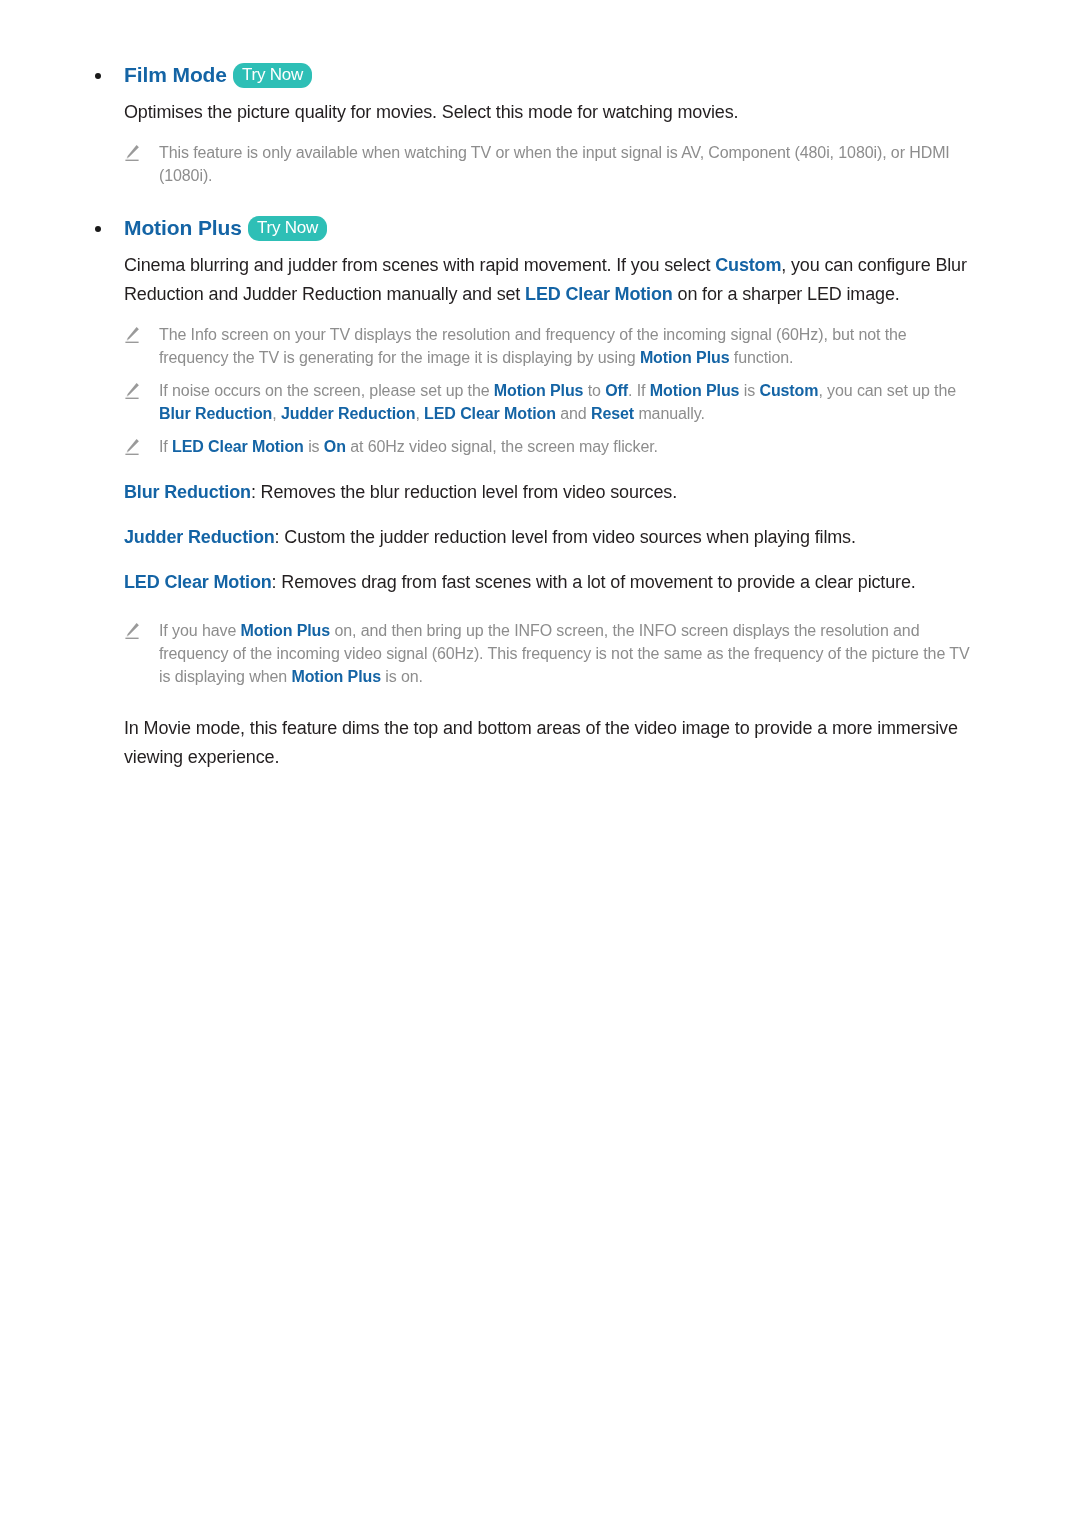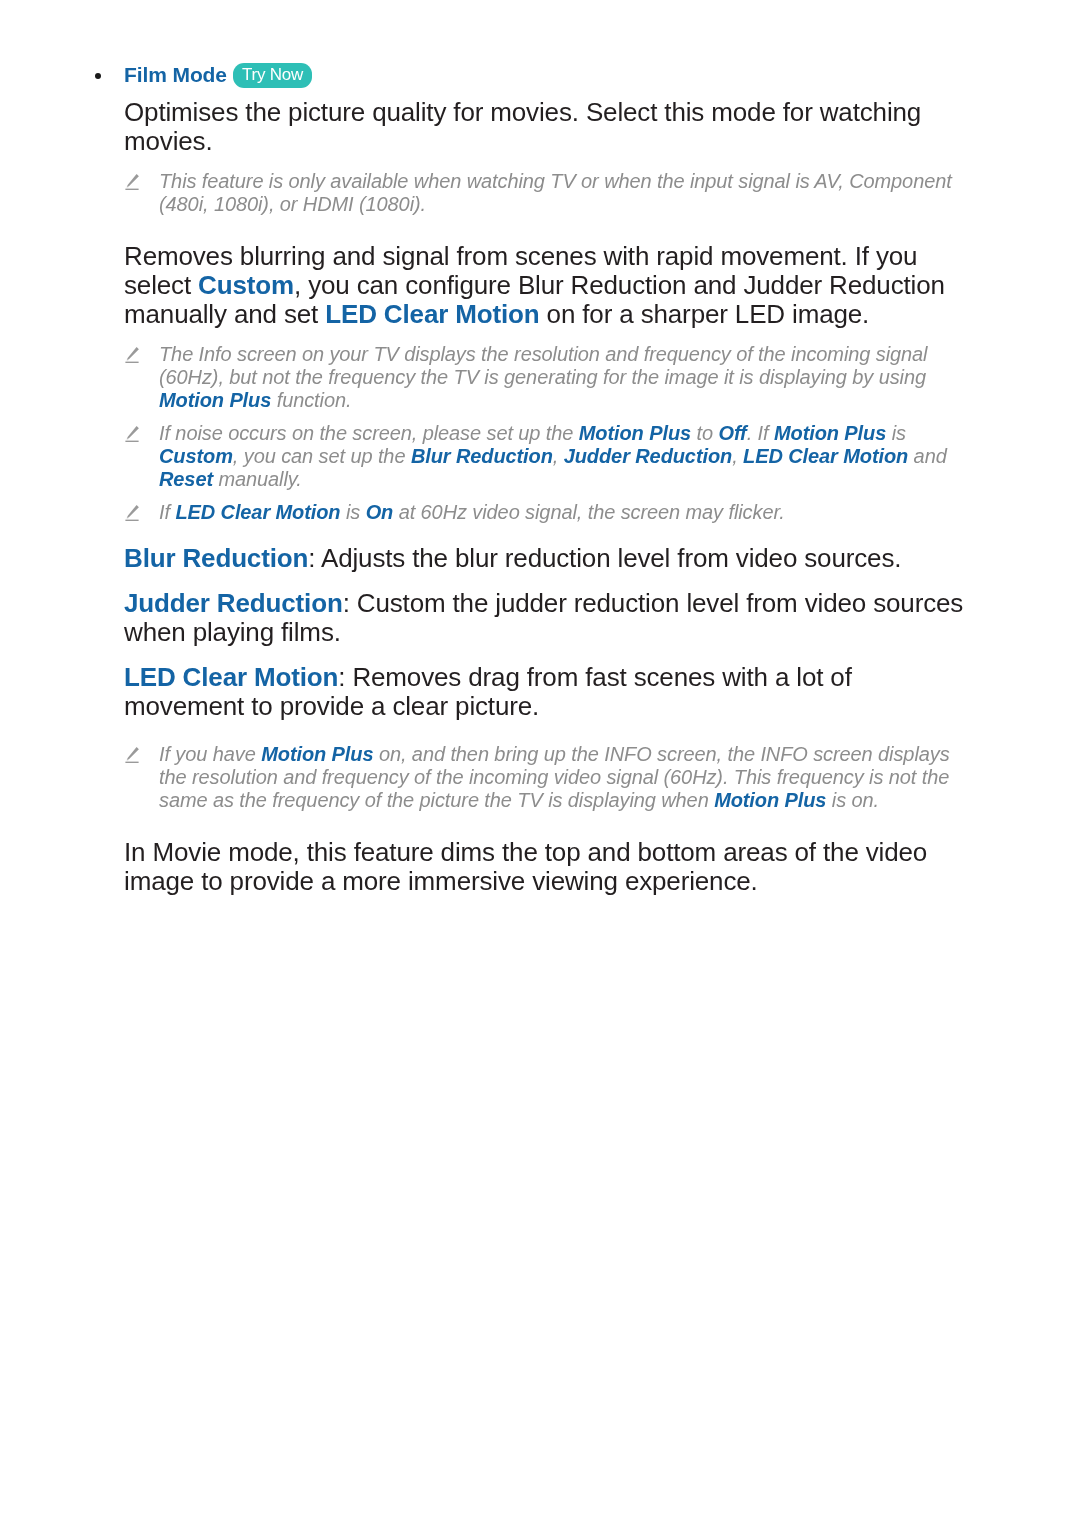--- a/index.html
+++ b/index.html
@@ -61,21 +61,21 @@
     position: relative;
     top: -2px;
     letter-spacing: -0.2px;
   }
 
   
   .body-para {
     margin: 0 0 14px 0;
     padding-left: 38px;
     padding-right: 18px;
-    font-size: 26px;
+    font-size: 18px;
     line-height: 29px;
     color: #231f20;
     letter-spacing: -0.15px;
   }
   .body-para.term-para {
     margin-bottom: 16px;
   }
   .body-para .t-blue {
     color: #1464a5;
     font-weight: bold;
@@ -84,25 +84,24 @@
     color: #1464a5;
     font-weight: bold;
   }
 
   
   .note {
     position: relative;
     margin: 0 0 10px 0;
     padding-left: 73px;
     padding-right: 10px;
-    font-size: 20px;
+    font-size: 16px;
     line-height: 23px;
     color: #8d8d8d;
     letter-spacing: -0.1px;
-    font-style: italic;
   }
   .note .note-icon {
     position: absolute;
     left: 36px;
     top: 2px;
     width: 20px;
     height: 20px;
   }
   .note .t-blue {
     color: #1464a5;
@@ -136,23 +135,27 @@
           <rect x="3.4" y="16.6" width="13.2" height="1.4" fill="#9a9a9a"></rect>
         </svg>
       </span>
       <span>This feature is only available when watching TV or when the input signal is AV, Component (480i, 1080i), or HDMI (1080i).</span>
     </div>
   </div>
 
   <div class="gap-section"></div>
 
   <div class="section">
+    <div class="bullet-heading">
+      <span class="bullet-dot"></span>
+      <span class="heading-text">Motion Plus</span><span class="try-now">Try Now</span>
+    </div>
 
     <p class="body-para">
-      <span>Removes blurring and signal from scenes with rapid movement. If you select </span><span class="t-blue">Custom</span><span>, you can configure Blur Reduction and Judder Reduction manually and set </span><span class="t-blue">LED Clear Motion</span><span> on for a sharper LED image.</span>
+      <span>Cinema blurring and judder from scenes with rapid movement. If you select </span><span class="t-blue">Custom</span><span>, you can configure Blur Reduction and Judder Reduction manually and set </span><span class="t-blue">LED Clear Motion</span><span> on for a sharper LED image.</span>
     </p>
 
     <div class="note">
       <span class="note-icon">
         <svg width="20" height="20" viewBox="0 0 20 20" xmlns="http://www.w3.org/2000/svg">
           <g fill="#9a9a9a">
             <path d="M14.6 1.9 L16.9 4.2 L7.9 13.2 L5.1 15.1 L5.6 12.9 Z"></path>
             <path d="M4.6 15.6 L7.0 14.9 L5.3 13.2 Z" fill="#bdbdbd"></path>
           </g>
           <rect x="3.4" y="16.6" width="13.2" height="1.4" fill="#9a9a9a"></rect>
@@ -183,21 +186,21 @@
           </g>
           <rect x="3.4" y="16.6" width="13.2" height="1.4" fill="#9a9a9a"></rect>
         </svg>
       </span>
       <span>If </span><span class="t-blue">LED Clear Motion</span><span> is </span><span class="t-blue">On</span><span> at 60Hz video signal, the screen may flicker.</span>
     </div>
 
     <div class="gap-after-notes"></div>
 
     <p class="body-para term-para">
-      <span class="t-blue-plain">Blur Reduction</span><span>: Adjusts the blur reduction level from video sources.</span>
+      <span class="t-blue-plain">Blur Reduction</span><span>: Removes the blur reduction level from video sources.</span>
     </p>
 
     <p class="body-para term-para">
       <span class="t-blue-plain">Judder Reduction</span><span>: Custom the judder reduction level from video sources when playing films.</span>
     </p>
 
     <p class="body-para term-para">
       <span class="t-blue-plain">LED Clear Motion</span><span>: Removes drag from fast scenes with a lot of movement to provide a clear picture.</span>
     </p>
 

